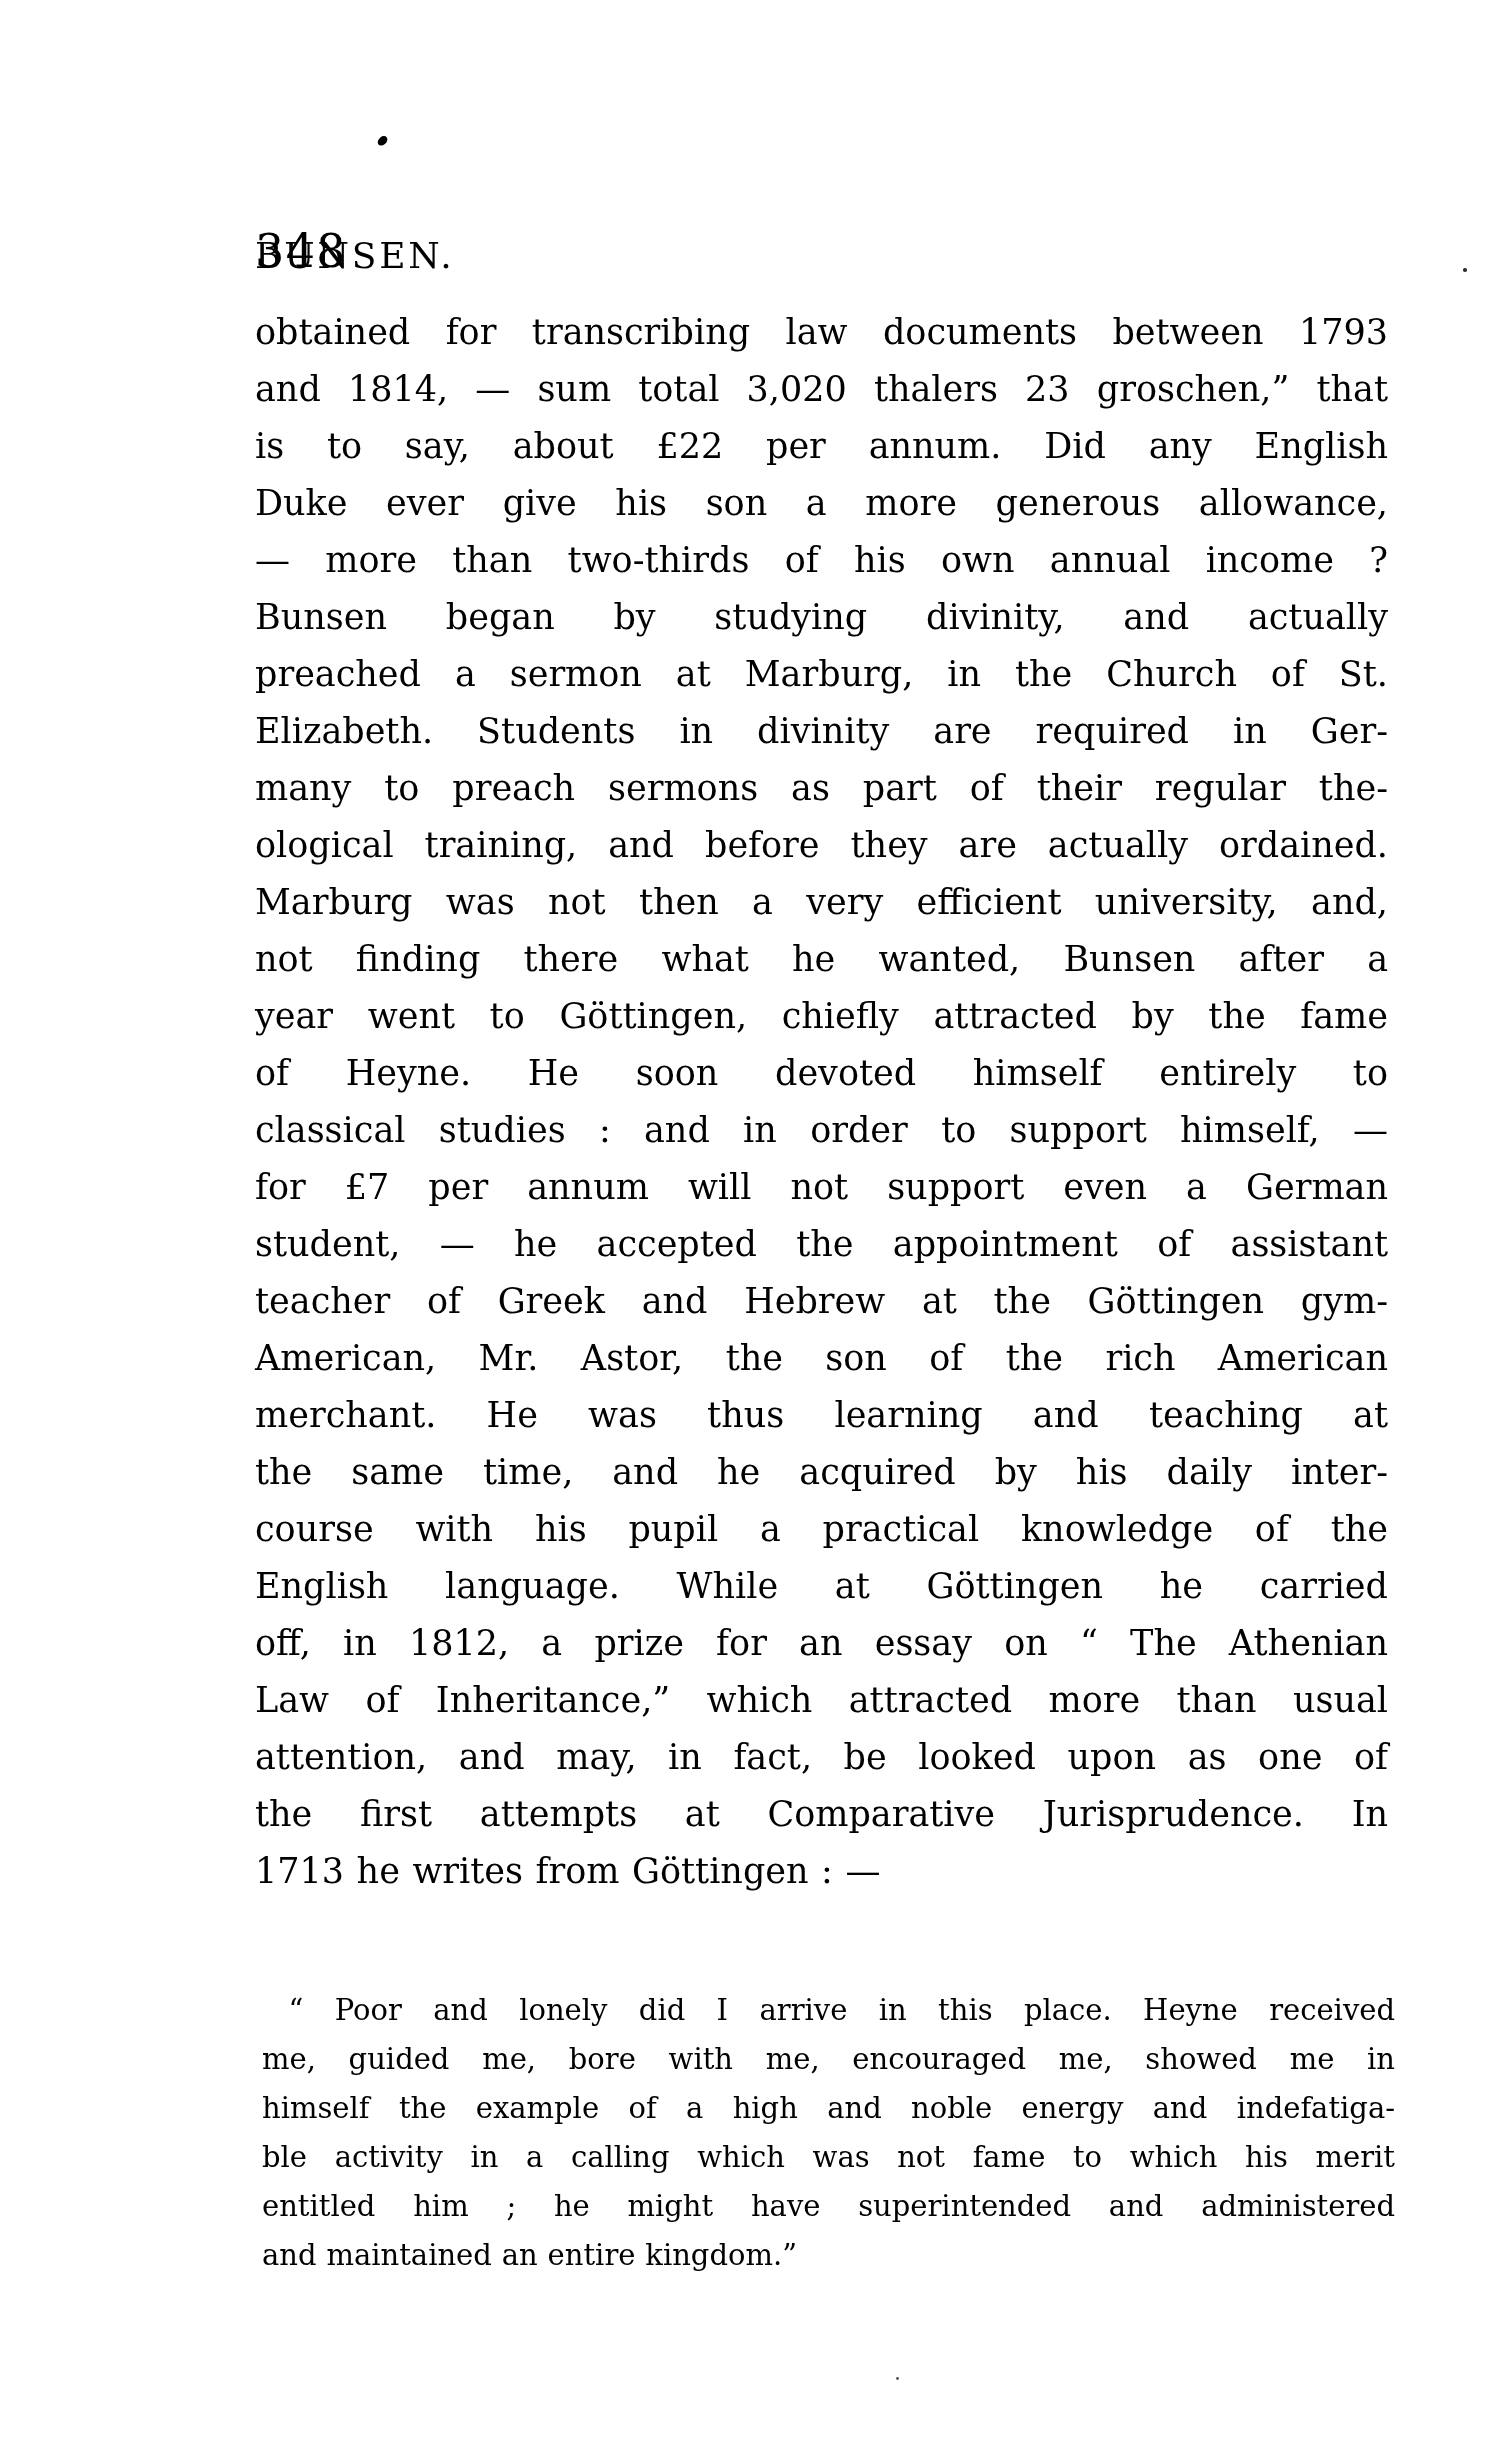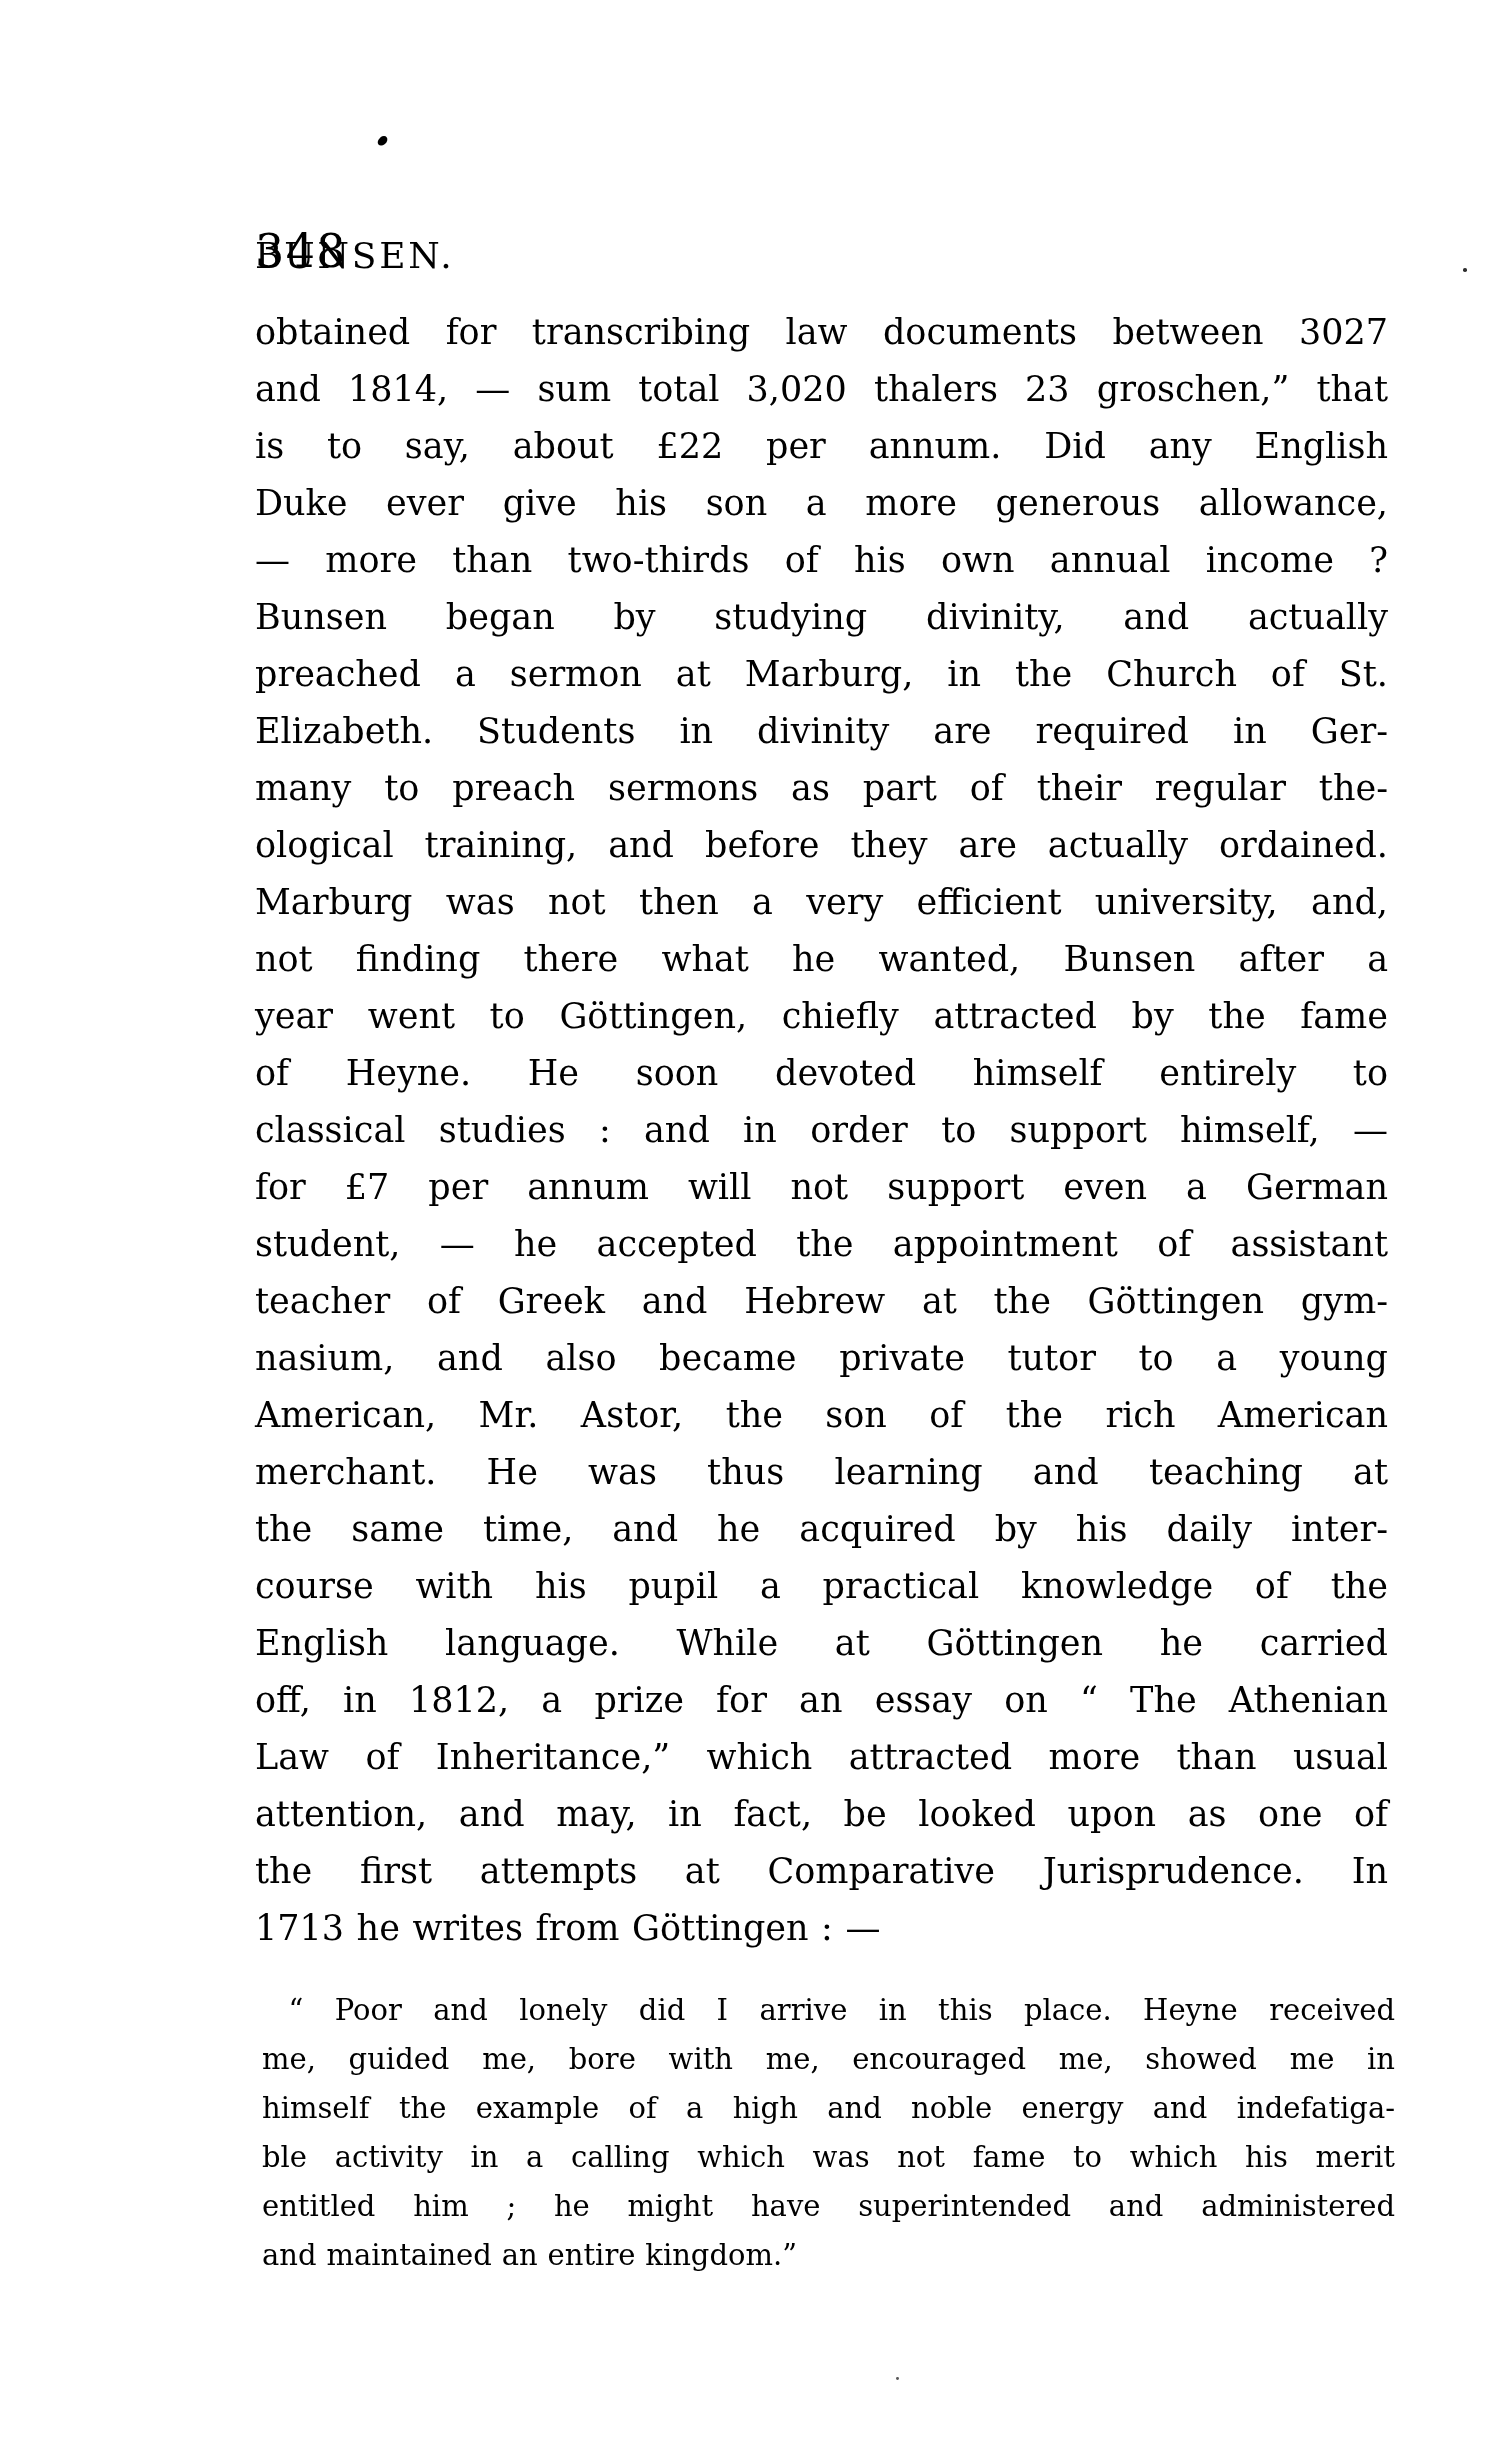--- a/index.html
+++ b/index.html
@@ -117,39 +117,38 @@
   <span class="speck-1"></span>
   <span class="speck-2"></span>
   <span class="speck-3"></span>
 
   <div class="header-row">
     <div class="page-number">348</div>
     <div class="running-head">BUNSEN.</div>
   </div>
 
   <div class="body-text">
-      <div class="line">obtained for transcribing law documents between 3027</div>
+      <div class="line">obtained for transcribing law documents between 1793</div>
       <div class="line">and 1814, — sum total 3,020 thalers 23 groschen,” that</div>
       <div class="line">is to say, about £22 per annum.  Did any English</div>
       <div class="line">Duke ever give his son a more generous allowance,</div>
       <div class="line">— more than two-thirds of his own annual income ?</div>
       <div class="line">Bunsen began by studying divinity, and actually</div>
       <div class="line">preached a sermon at Marburg, in the Church of St.</div>
       <div class="line">Elizabeth.  Students in divinity are required in Ger-</div>
       <div class="line">many to preach sermons as part of their regular the-</div>
       <div class="line">ological training, and before they are actually ordained.</div>
       <div class="line">Marburg was not then a very efficient university, and,</div>
       <div class="line">not finding there what he wanted, Bunsen after a</div>
       <div class="line">year went to Göttingen, chiefly attracted by the fame</div>
       <div class="line">of Heyne.  He soon devoted himself entirely to</div>
       <div class="line">classical studies : and in order to support himself, —</div>
       <div class="line">for £7 per annum will not support even a German</div>
       <div class="line">student, — he accepted the appointment of assistant</div>
       <div class="line">teacher of Greek and Hebrew at the Göttingen gym-</div>
-      <div class="line">nasium, and also became private tutor to a young</div>
       <div class="line">American, Mr. Astor, the son of the rich American</div>
       <div class="line">merchant.  He was thus learning and teaching at</div>
       <div class="line">the same time, and he acquired by his daily inter-</div>
       <div class="line">course with his pupil a practical knowledge of the</div>
       <div class="line">English language.  While at Göttingen he carried</div>
       <div class="line">off, in 1812, a prize for an essay on “ The Athenian</div>
       <div class="line">Law of Inheritance,” which attracted more than usual</div>
       <div class="line">attention, and may, in fact, be looked upon as one of</div>
       <div class="line">the first attempts at Comparative Jurisprudence.  In</div>
       <div class="line no-justify">1713 he writes from Göttingen : —</div>

